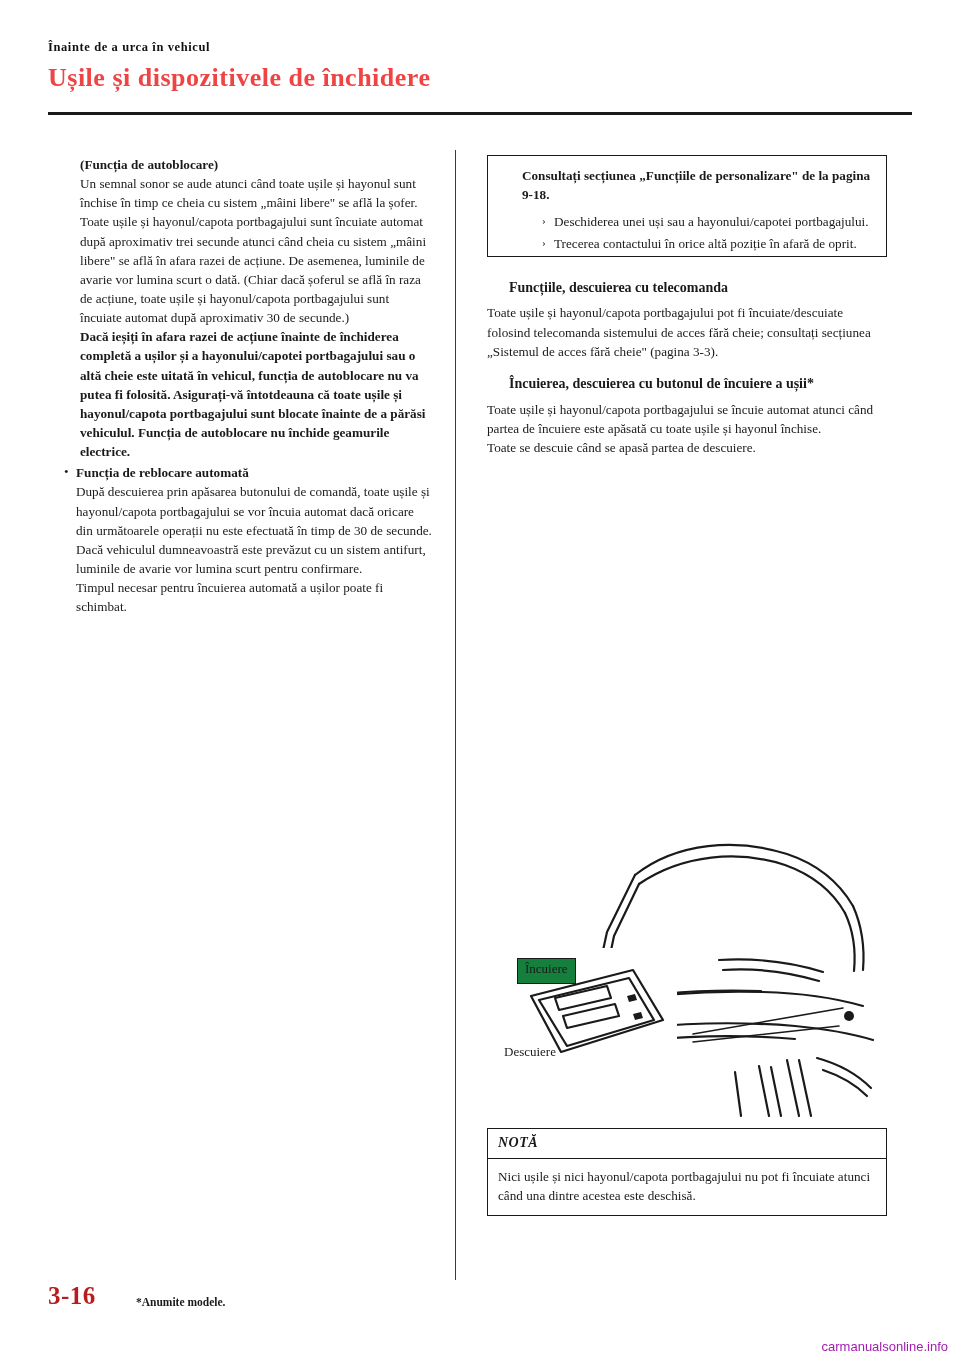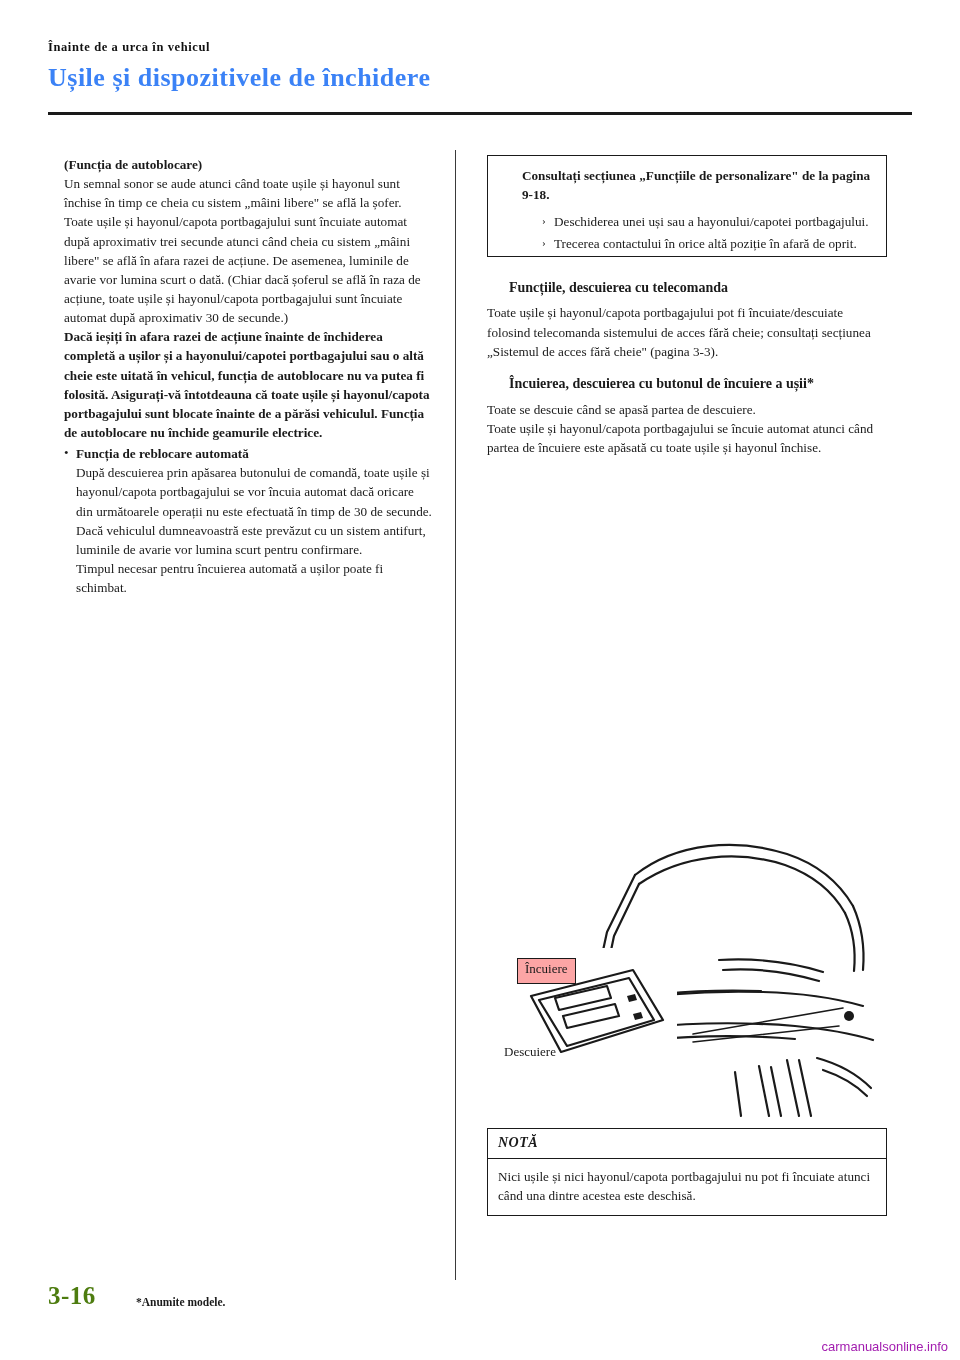--- a/index.html
+++ b/index.html
@@ -33,21 +33,21 @@
     font-size: 12.5px;
     font-weight: bold;
     letter-spacing: 0.6px;
     color: #111;
     margin-bottom: 8px;
   }
   .header-title {
     font-size: 26px;
     font-weight: bold;
     letter-spacing: 0.5px;
-    color: #3b82f6;
+    color: #ef4444;
   }
   .header-rule {
     position: absolute;
     left: 48px;
     top: 112px;
     width: 864px;
     height: 3px;
     background: #1a1a1a;
   }
 
@@ -70,21 +70,21 @@
     left: 62px;
     width: 370px;
   }
   .col-right {
     left: 487px;
     width: 400px;
   }
 
   p { margin: 0; }
 
-  .indent-1 { margin-left: 2px; }
+  .indent-1 { margin-left: 18px; }
 
   .bullet-row {
     display: flex;
     margin-left: 2px;
   }
   .bullet-dot {
     width: 12px;
     flex: 0 0 12px;
     font-size: 13px;
     line-height: 1.45;
@@ -163,37 +163,37 @@
     position: absolute;
     left: 487px;
     top: 820px;
     width: 400px;
     height: 300px;
   }
   .illus svg { display: block; }
 
   .label-box {
     position: absolute;
-    background: #fca5a5;
+    background: #15803d;
     border: 1.2px solid #1a1a1a;
     font-size: 13px;
     padding: 2px 7px 6px 7px;
     font-family: "Liberation Serif", serif;
   }
   .label-lock { left: 30px; top: 138px; }
   .label-unlock { left: 17px; top: 224px; border: none; background: none; padding: 0; }
 
   
   .footer-page {
     position: absolute;
     left: 48px;
     top: 1282px;
     font-size: 25px;
     font-weight: bold;
-    color: #4d7c0f;
+    color: #b91c1c;
     letter-spacing: 0.5px;
   }
   .footer-note {
     position: absolute;
     left: 136px;
     top: 1296px;
     font-size: 11.5px;
     font-weight: bold;
   }
   .watermark {
@@ -247,22 +247,22 @@
           <div class="sb-dot">›</div>
           <div>Trecerea contactului în orice altă poziție în afară de oprit.</div>
         </div>
       </div>
     </div>
 
     <p class="sub-head">Funcțiile, descuierea cu telecomanda</p>
     <p>Toate ușile și hayonul/capota portbagajului pot fi încuiate/descuiate folosind telecomanda sistemului de acces fără cheie; consultați secțiunea „Sistemul de acces fără cheie" (pagina 3-3).</p>
 
     <p class="sub-head-2">Încuierea, descuierea cu butonul de încuiere a ușii*</p>
+    <p>Toate ușile și hayonul/capota portbagajului se încuie automat atunci când partea de încuiere este apăsată cu toate ușile și hayonul închise.</p>
     <p>Toate se descuie când se apasă partea de descuiere.</p>
-    <p>Toate ușile și hayonul/capota portbagajului se încuie automat atunci când partea de încuiere este apăsată cu toate ușile și hayonul închise.</p>
   </div>
 
   <div class="illus">
     <svg width="400" height="300" viewBox="0 0 400 300">
       <g fill="none" stroke="#1a1a1a" stroke-width="2.2" stroke-linejoin="round" stroke-linecap="round">
 
         <path d="M148 55 C190 22 250 18 300 34 C330 44 352 62 366 86"></path>
         <path d="M152 64 C196 34 252 30 298 45 C326 55 346 72 358 93"></path>
         <path d="M366 86 C374 104 378 126 376 150"></path>
         <path d="M358 93 C366 110 369 130 367 151"></path>

